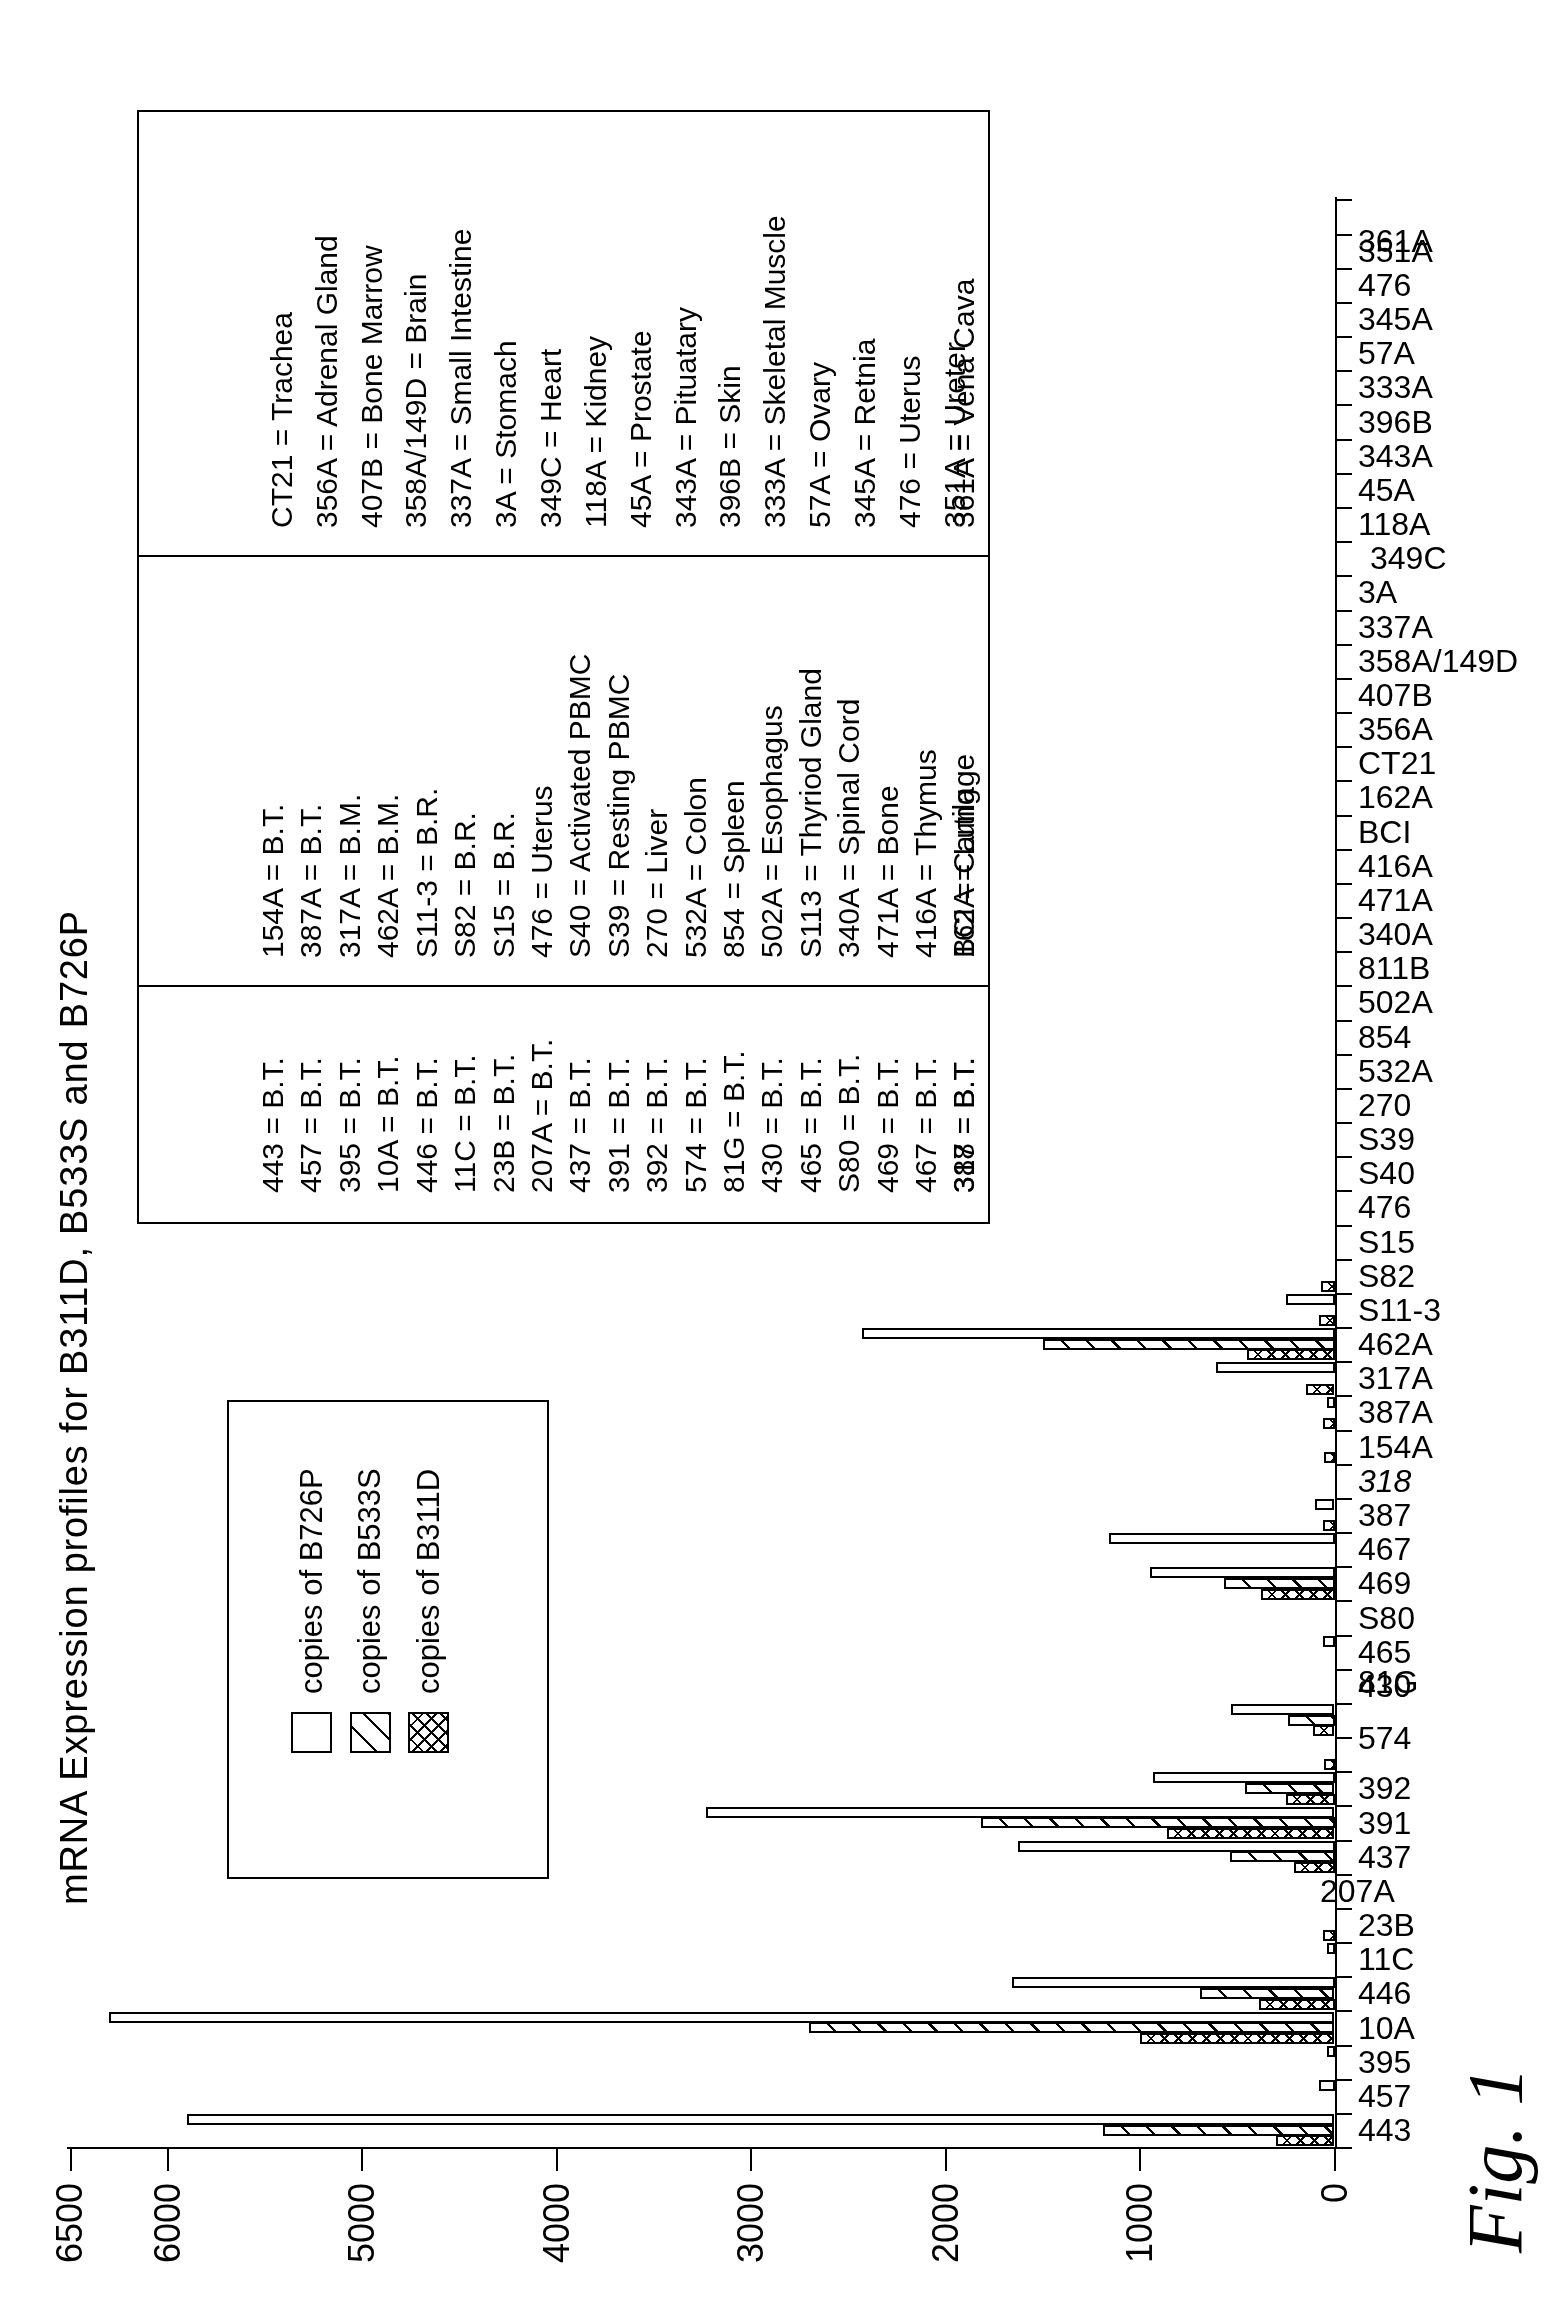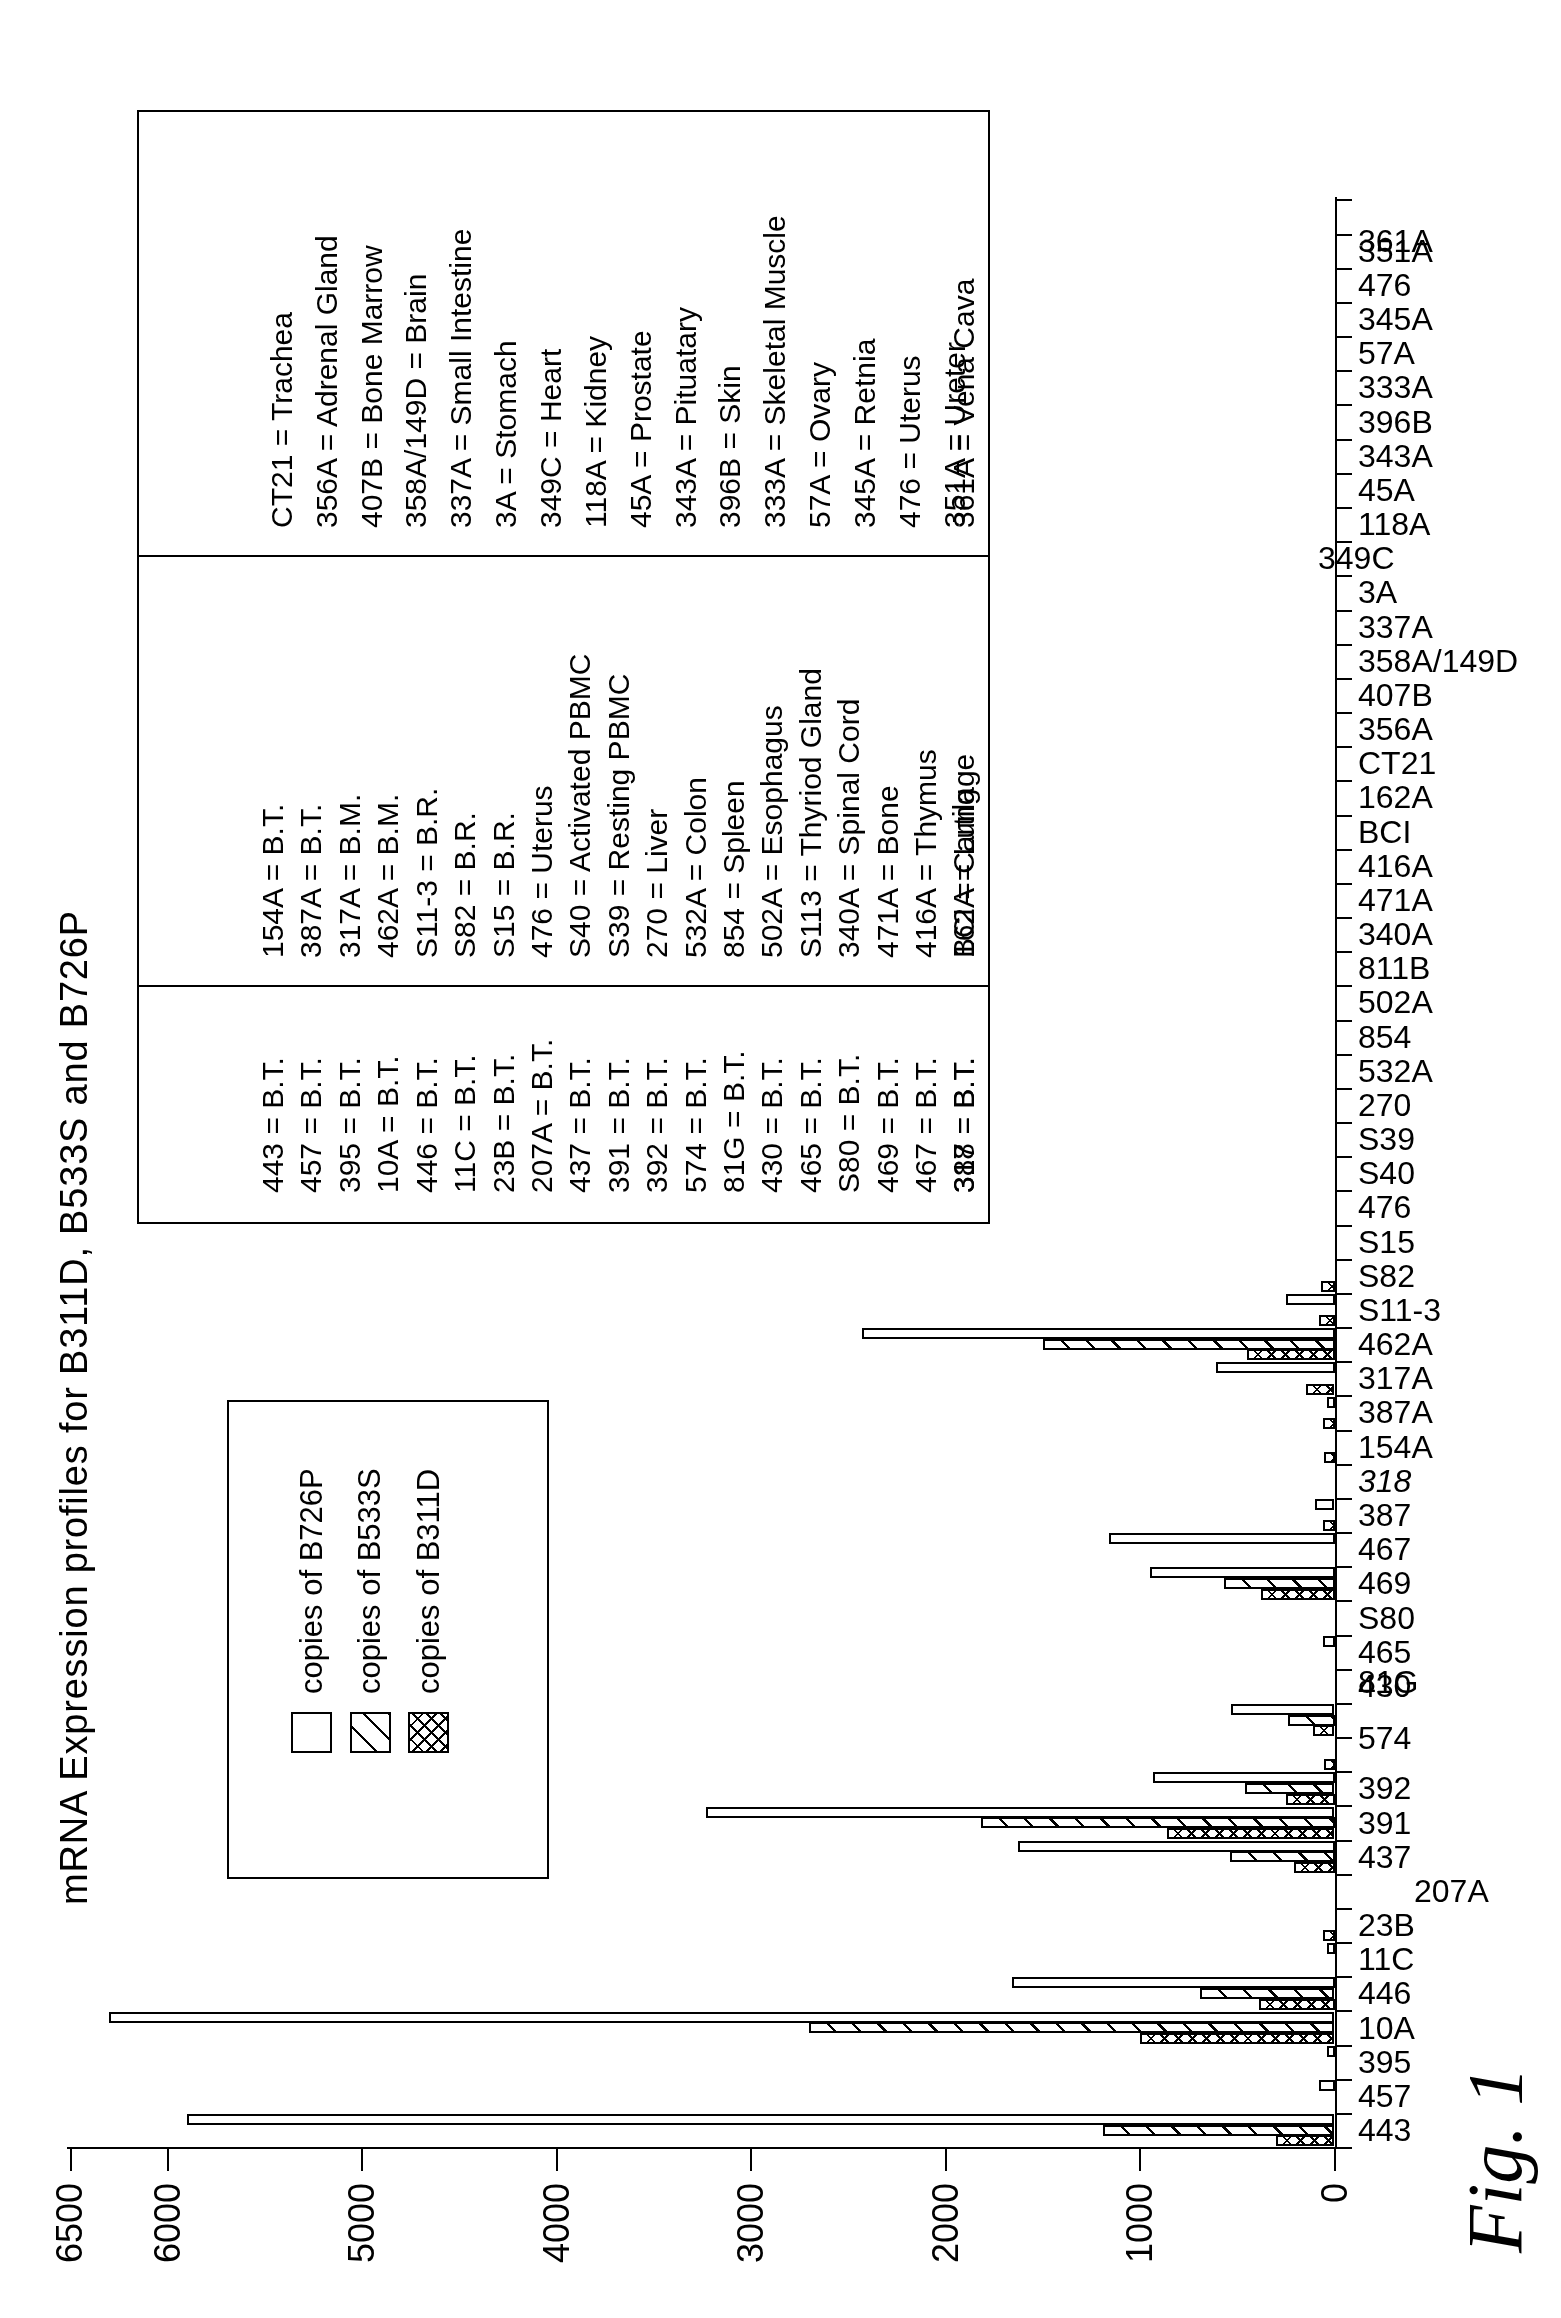--- a/index.html
+++ b/index.html
@@ -177,21 +177,21 @@
       <div class="cat-label" style="left: 1358px; top: 199px; margin-top: 24px;">361A</div>
       <div class="cat-label" style="left: 1358px; top: 233px;">351A</div>
       <div class="cat-label" style="left: 1358px; top: 267px;">476</div>
       <div class="cat-label" style="left: 1358px; top: 301px;">345A</div>
       <div class="cat-label" style="left: 1358px; top: 335px;">57A</div>
       <div class="cat-label" style="left: 1358px; top: 369px;">333A</div>
       <div class="cat-label" style="left: 1358px; top: 404px;">396B</div>
       <div class="cat-label" style="left: 1358px; top: 438px;">343A</div>
       <div class="cat-label" style="left: 1358px; top: 472px;">45A</div>
       <div class="cat-label" style="left: 1358px; top: 506px;">118A</div>
-      <div class="cat-label" style="left: 1318px; top: 540px;">349C</div>
+      <div class="cat-label" style="left: 1370px; top: 540px;">349C</div>
       <div class="cat-label" style="left: 1358px; top: 574px;">3A</div>
       <div class="cat-label" style="left: 1358px; top: 609px;">337A</div>
       <div class="cat-label" style="left: 1358px; top: 643px;">358A/149D</div>
       <div class="cat-label" style="left: 1358px; top: 677px;">407B</div>
       <div class="cat-label" style="left: 1358px; top: 711px;">356A</div>
       <div class="cat-label" style="left: 1358px; top: 745px;">CT21</div>
       <div class="cat-label" style="left: 1358px; top: 779px;">162A</div>
       <div class="cat-label" style="left: 1358px; top: 814px;">BCI</div>
       <div class="cat-label" style="left: 1358px; top: 848px;">416A</div>
       <div class="cat-label" style="left: 1358px; top: 882px;">471A</div>
@@ -247,21 +247,21 @@
       <div class="bar p-hatch" style="left: 1245px; top: 1783px; width: 89px; height: 11px;"></div>
       <div class="bar p-cross" style="left: 1286px; top: 1794px; width: 49px; height: 11px;"></div>
       <div class="cat-label" style="left: 1358px; top: 1805px;">391</div>
       <div class="bar p-plain" style="left: 706px; top: 1807px; width: 628px; height: 11px;"></div>
       <div class="bar p-hatch" style="left: 981px; top: 1817px; width: 354px; height: 11px;"></div>
       <div class="bar p-cross" style="left: 1167px; top: 1828px; width: 167px; height: 11px;"></div>
       <div class="cat-label" style="left: 1358px; top: 1839px;">437</div>
       <div class="bar p-plain" style="left: 1018px; top: 1841px; width: 317px; height: 11px;"></div>
       <div class="bar p-hatch" style="left: 1230px; top: 1851px; width: 105px; height: 11px;"></div>
       <div class="bar p-cross" style="left: 1294px; top: 1862px; width: 41px; height: 11px;"></div>
-      <div class="cat-label" style="left: 1414px; top: 1873px;">207A</div>
+      <div class="cat-label" style="left: 1320px; top: 1873px;">207A</div>
       <div class="cat-label" style="left: 1358px; top: 1907px;">23B</div>
       <div class="bar p-cross" style="left: 1323px; top: 1930px; width: 11.7px; height: 11px;"></div>
       <div class="cat-label" style="left: 1358px; top: 1941px;">11C</div>
       <div class="bar p-plain" style="left: 1327px; top: 1943px; width: 7.8px; height: 11px;"></div>
       <div class="cat-label" style="left: 1358px; top: 1975px;">446</div>
       <div class="bar p-plain" style="left: 1012px; top: 1977px; width: 323px; height: 11px;"></div>
       <div class="bar p-hatch" style="left: 1200px; top: 1988px; width: 134px; height: 11px;"></div>
       <div class="bar p-cross" style="left: 1259px; top: 1999px; width: 76px; height: 11px;"></div>
       <div class="cat-label" style="left: 1358px; top: 2010px;">10A</div>
       <div class="bar p-plain" style="left: 109px; top: 2012px; width: 1225px; height: 11px;"></div>

